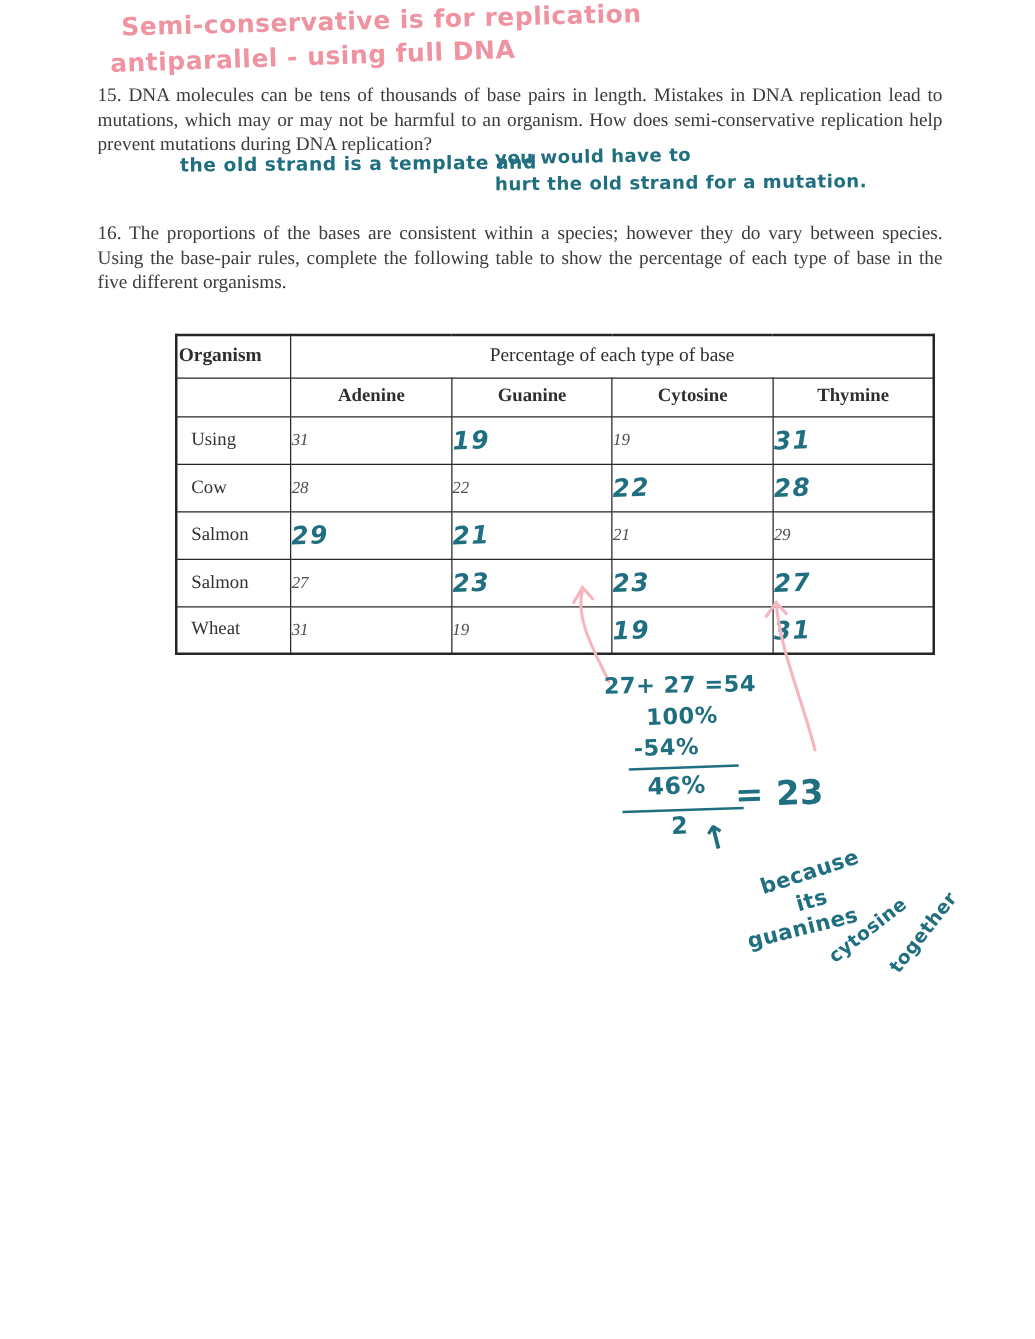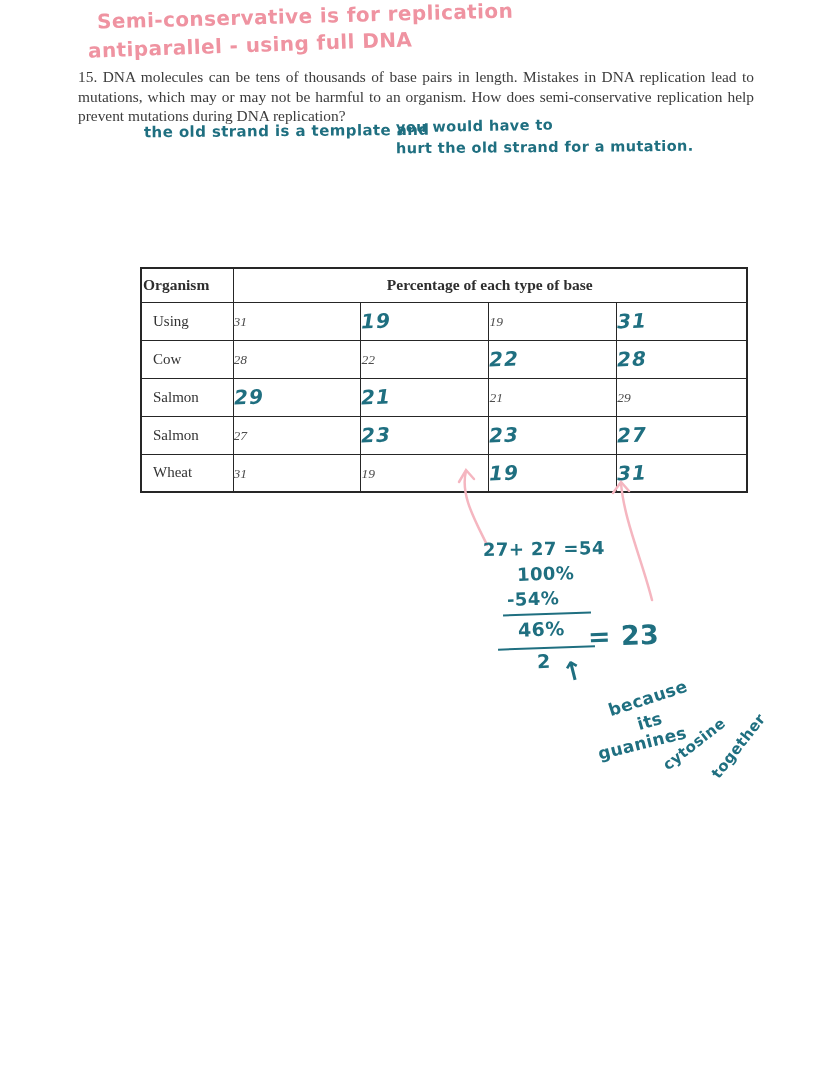--- a/index.html
+++ b/index.html
@@ -36,21 +36,21 @@
   .base-table {
     position:absolute; left:140px; top:267px; width:608px;
     border-collapse:collapse; border:2px solid #262626;
     font-family:"Liberation Serif", serif;
   }
   .base-table th, .base-table td { border:1px solid #262626; }
   .org-head {
     width:92px; text-align:left; padding-left:1px;
     font-weight:700; font-size:15.5px; height:34px; color:#2e2e2e;
   }
-  .group-head { font-weight:700; font-size:15.5px; text-align:center; color:#2e2e2e; }
+  .group-head { font-weight:400; font-size:15.5px; text-align:center; color:#2e2e2e; }
   .base-head { height:31px; font-weight:700; font-size:15px; text-align:center; color:#2e2e2e; width:129px; }
   .org-sub { height:31px; }
   .org-cell { padding-left:11px; font-size:15px; height:38px; color:#333333; }
   .val-cell { text-align:left; vertical-align:middle;font-style:italic; }
   .val-print { font-size:13.5px; color:#4d4d4d; }
   .val-hand {
     display:inline-block; font-family:"DejaVu Sans", sans-serif;
     font-weight:700; font-size:20px; color:#1f6f80; transform:rotate(-2deg);
     letter-spacing:1px;
   }
@@ -81,26 +81,34 @@
 
   <div class="hand pink-ink top-note-1">Semi-conservative is for replication</div>
   <div class="hand pink-ink top-note-2">antiparallel - using full DNA</div>
 
   <p class="print-par q15">15. DNA molecules can be tens of thousands of base pairs in length. Mistakes in DNA replication  lead to mutations, which may or may not be harmful to an organism. How does semi-conservative  replication help prevent mutations during DNA replication?</p>
 
   <div class="hand teal-ink ans-1">the old strand is a template and</div>
   <div class="hand teal-ink ans-2">you would  have to</div>
   <div class="hand teal-ink ans-3">hurt the  old strand  for a mutation.</div>
 
+  <p class="print-par q16">16. The proportions of the bases are consistent within a species; however they do vary between  species. Using the base-pair rules, complete the following table to show the percentage of each  type of base in the five different organisms.</p>
 
   <table class="base-table">
     <thead>
       <tr>
         <th class="org-head">Organism</th>
         <th class="group-head" colspan="4">Percentage of each type of base</th>
+      </tr>
+      <tr>
+        <th class="org-sub"></th>
+        <th class="base-head">Adenine</th>
+        <th class="base-head">Guanine</th>
+        <th class="base-head">Cytosine</th>
+        <th class="base-head">Thymine</th>
       </tr>
     </thead>
     <tbody>
         <tr>
           <td class="org-cell">Using</td>
           <td class="val-cell"><span class="val-print">31</span></td>
           <td class="val-cell"><span class="val-hand">19</span></td>
           <td class="val-cell"><span class="val-print">19</span></td>
           <td class="val-cell"><span class="val-hand">31</span></td>
         </tr>

